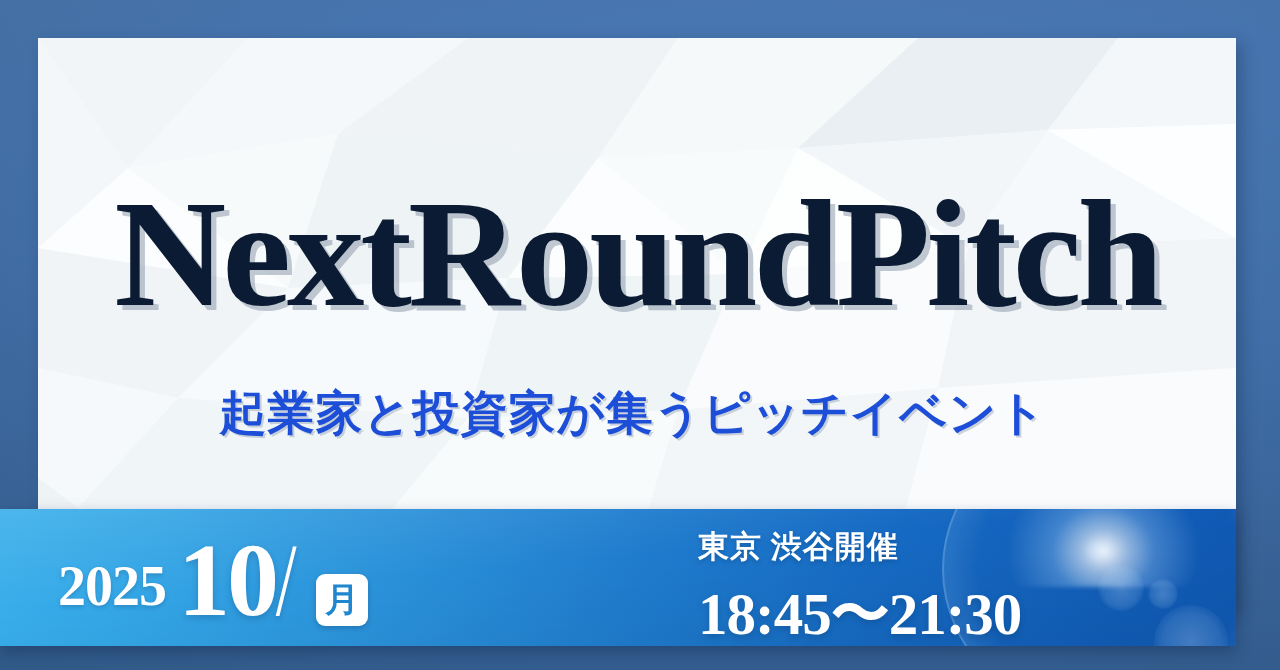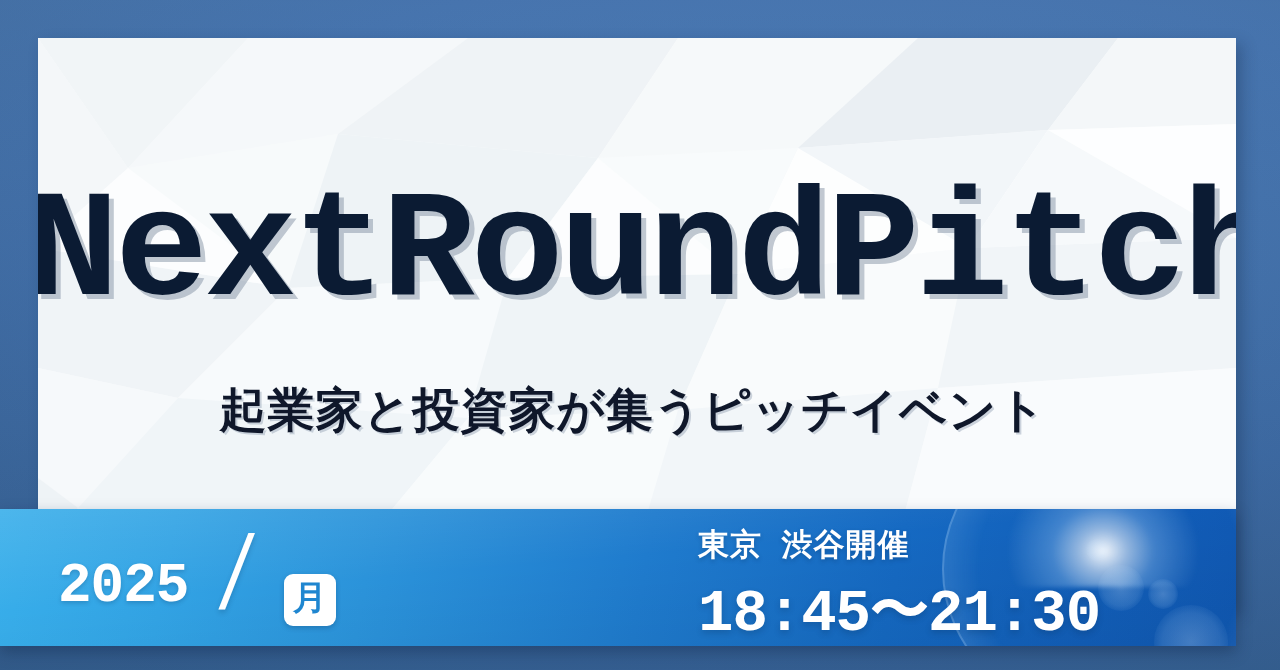--- a/index.html
+++ b/index.html
@@ -6,21 +6,21 @@
     margin: 0;
     padding: 0;
     background: #ffffff;
   }
   #banner {
     position: relative;
     width: 1280px;
     height: 670px;
     overflow: hidden;
     background: #3a6ba8;
-    font-family: Liberation Mono, monospace;
+    font-family: Liberation Serif, serif;
     -webkit-font-smoothing: antialiased;
   }
 
   
   .outer-bg {
     position: absolute;
     inset: 0;
     background:
       radial-gradient(120% 95% at 62% 38%, #4477b4 0%, #3d6daa 45%, #35608f 100%);
   }
@@ -71,21 +71,21 @@
   .subtitle {
     position: absolute;
     left: 0;
     right: 8px;
     top: 352px;
     text-align: center;
     font-size: 47px;
     line-height: 1;
     font-weight: bold;
     letter-spacing: 1px;
-    color: #0f172a;
+    color: #1d4ed8;
     text-shadow: 2px 2px 0 rgba(130,145,165,0.38);
     white-space: nowrap;
   }
 
   
   .infobar {
     position: absolute;
     left: 0;
     top: 509px;
     width: 1236px;
@@ -157,21 +157,21 @@
     height: 137px;
     display: flex;
     align-items: center;
   }
   .year {
     font-size: 56px;
     font-weight: bold;
     color: #ffffff;
     letter-spacing: -1px;
     line-height: 1;
-    margin-right: 22px;
+    margin-right: 12px;
     transform: translateY(8px);
     text-shadow: 0 2px 4px rgba(8,40,80,0.22);
   }
   .monthday {
     font-size: 104px;
     font-weight: bold;
     color: #ffffff;
     letter-spacing: -3px;
     line-height: 1;
     transform: translateY(2px);
@@ -283,20 +283,21 @@
     <div class="flare-arc"></div>
     <div class="flare-core"></div>
     <div class="ghost g1"></div>
     <div class="ghost g2"></div>
     <div class="ghost g3"></div>
     <div class="ghost g4"></div>
 
     <div class="date-group">
       <span class="year">2025</span>
       <span class="monthday">
+        <span>10</span>
           <span class="slash">/</span>
       </span>
       <span class="weekday-badge">月</span>
     </div>
 
     <div class="venue-group">
       <div class="venue">東京 渋谷開催</div>
       <div class="time">18:45〜21:30</div>
     </div>
   </div>

